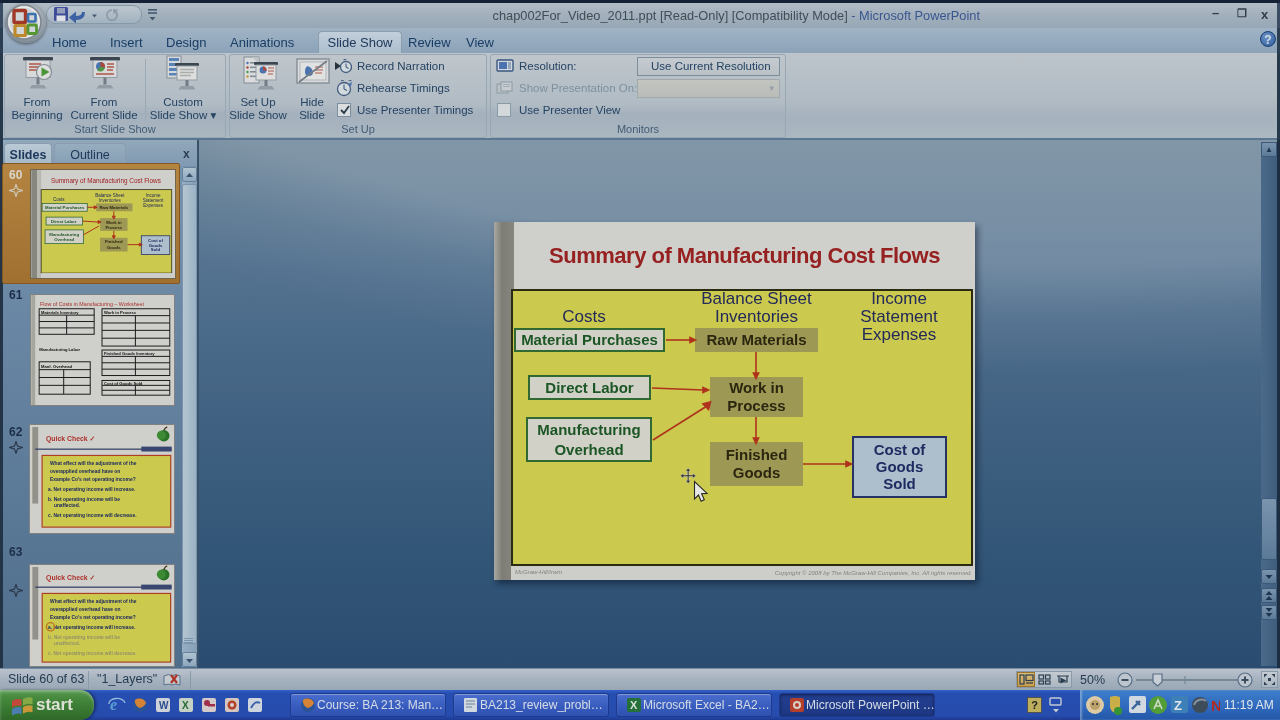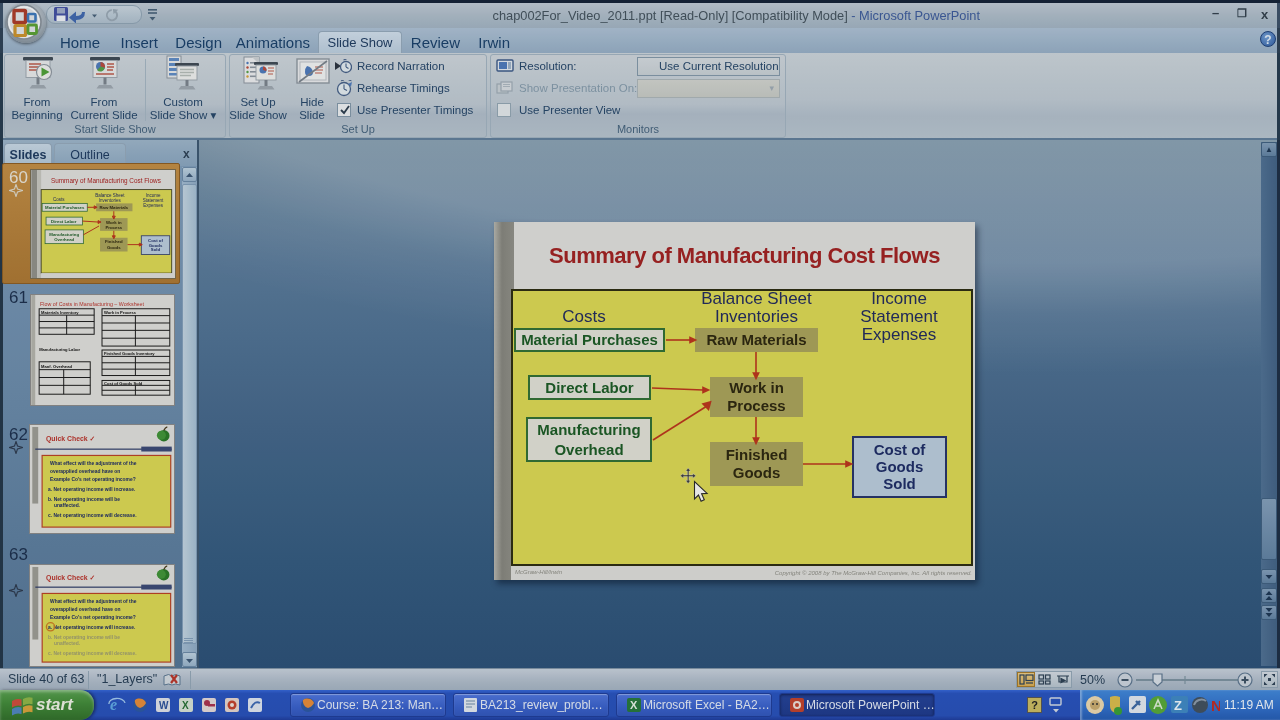--- a/index.html
+++ b/index.html
@@ -10,38 +10,38 @@
 #tbar .edge{top:0;height:25px;width:3px;background:#3a506a}
 #title{left:300px;top:5px;width:680px;text-align:right;font-size:12.8px;color:#42525e}
 .winbtn{top:6px;font-size:13px;color:#33424f;font-weight:bold}
 
 #qat{left:46px;top:5px;width:96px;height:19px;background:linear-gradient(#c4d1dc,#a9bccb);border:1px solid #8ba1b3;border-radius:9px}
 
 #orb{left:6px;top:3px;width:40px;height:40px;border-radius:50%;background:radial-gradient(circle at 50% 35%,#d8dee4,#9aa7b2 60%,#6a7883);box-shadow:0 1px 3px rgba(0,0,0,.5);z-index:5}
 
 #tabrow{left:0;top:28px;width:1280px;height:25px;background:linear-gradient(#a7bdd2,#91abc5)}
 #tabrow .edge{top:0;height:25px;width:3px;background:#2c4258}
-.tab{top:4px;height:21px;line-height:21px;font-size:15px;color:#17416e;text-align:right}
+.tab{top:4px;height:21px;line-height:21px;font-size:13px;color:#17416e;text-align:left}
 #tabact{left:318px;top:3px;width:84px;height:22px;background:linear-gradient(#cbdae8,#b5c9db);border:1px solid #8fa6ba;border-bottom:none;border-radius:4px 4px 0 0;line-height:22px;font-size:13px;color:#1d3c64;text-align:center}
 
 #ribbon{left:0;top:53px;width:1280px;height:87px;background:linear-gradient(#c6cfd6,#b9c5cf 55%,#adbcc8 75%,#b3c1cc);border-bottom:2px solid #5d7d9b}
 #ribbon .edge{top:0;height:87px;width:3px;background:#253c52}
 .grp{top:1px;height:84px;border:1px solid #9db0bf;border-radius:3px;background:linear-gradient(#c8d0d7,#b9c5cf 60%,#abbac7 72%,#b2c0cb)}
 .grplabel{bottom:2px;left:0;right:0;text-align:center;font-size:11px;color:#42627f}
 .rtext{font-size:11.5px;color:#24476d;text-align:center;line-height:13px}
 .rrow{font-size:11.5px;color:#24476d;line-height:16px}
 .vsep{top:4px;width:1px;height:62px;background:#9fb2c0}
 
-.combo{height:19px;border:1px solid #7e96a8;background:linear-gradient(#cfd6da,#c2cbd1);font-size:11.5px;color:#24476d;line-height:17px;padding-left:21px}
+.combo{height:19px;border:1px solid #7e96a8;background:linear-gradient(#cfd6da,#c2cbd1);font-size:11.5px;color:#24476d;line-height:17px;padding-left:13px}
 
 #panel{left:0;top:140px;width:197px;height:528px;background:linear-gradient(#7b9cbc,#4f7498)}
 #paneltabs{left:0;top:0;width:197px;height:26px;background:linear-gradient(#97b1c8,#84a3bf)}
 #panel .edge{left:0;top:0;width:3px;height:528px;background:#22374b}
 .ptab{top:3px;height:23px;font-size:12.5px;color:#1d3c64;text-align:center;line-height:23px}
-.thumbnum{font-size:17px;color:#1b3050;font-weight:normal}
+.thumbnum{font-size:12px;color:#1b3050;font-weight:bold}
 
 #main{left:197px;top:140px;width:1083px;height:528px;background:linear-gradient(#68879f 0%,#54789b 25%,#40668c 55%,#305a82 80%,#29517b 100%)}
 #sheen{left:0;top:0;width:1083px;height:260px;background:radial-gradient(1500px 560px at 78% -112%,rgba(255,255,255,.20) 0 74%,rgba(255,255,255,.07) 83%,rgba(255,255,255,0) 94%)}
 #mainedge{left:1080px;top:0;width:3px;height:528px;background:#1d3048}
 
 #slide{left:297px;top:82px;width:481px;height:358px;background:#dadad6;box-shadow:3px 4px 6px rgba(0,10,30,.45)}
 #slgray{left:0;top:0;width:20px;height:358px;background:linear-gradient(90deg,#b2b2aa,#84847c 40%,#8e8e86)}
 #sltitle{left:20px;top:21px;width:461px;text-align:center;font-size:22px;font-weight:bold;color:#a92020;letter-spacing:-0.5px;white-space:nowrap}
 #slyellow{left:17px;top:67px;width:462px;height:277px;background:#d8d446;border:2px solid #2e2e10}
 .hdr{font-size:17px;color:#222c62;text-align:center;line-height:18px}
@@ -49,21 +49,21 @@
 .obox{background:#a8a052;color:#2e280e;font-weight:bold;font-size:15px;text-align:center}
 .bbox{background:#b4c8da;border:2px solid #27356e;color:#1d2d6b;font-weight:bold;font-size:15px;text-align:center}
 #slfoot{left:17px;top:344px;width:464px;height:14px;background:#d8d8d4;color:#8a8a82;font-size:6px;font-style:italic}
 
 #msb{left:1064px;top:2px;width:16px;height:524px;background:linear-gradient(90deg,#4c7095,#3f6288)}
 .sbtn{left:1064px;width:16px;height:15px;background:linear-gradient(#7e9cba,#5d81a4);border:1px solid #3c5f82;border-radius:2px;color:#1c3858;font-size:8px;text-align:center;line-height:14px}
 
 #status{left:0;top:668px;width:1280px;height:22px;background:linear-gradient(#c2ccd8,#aab8c8 60%,#a0b0c0);border-top:1px solid #7e93a6;font-size:12.5px;color:#253f58}
 
 #task{left:0;top:690px;width:1280px;height:30px;background:linear-gradient(#3166e0,#2452c6 12%,#2450c2 85%,#1c3da6)}
-#start{left:0;top:690px;width:94px;height:30px;background:linear-gradient(#52a149,#3c8a33 45%,#2d7026);border-radius:0 14px 14px 0;box-shadow:inset 0 2px 3px rgba(255,255,255,.35), 2px 0 3px rgba(0,0,0,.4);color:#e8ecdf;font-size:17px;font-weight:bold;font-style:italic}
+#start{left:0;top:690px;width:94px;height:30px;background:linear-gradient(#52a149,#3c8a33 45%,#2d7026);border-radius:0 14px 14px 0;box-shadow:inset 0 2px 3px rgba(255,255,255,.35), 2px 0 3px rgba(0,0,0,.4);color:#e8ecdf;font-size:17px;font-weight:bold;}
 .tbtn{top:693px;height:24px;background:linear-gradient(#4a74e4,#3560d2 60%,#2e56c4);border:1px solid #1c3da0;border-radius:3px;box-shadow:inset 0 1px 1px rgba(255,255,255,.35);color:#dfe6f2;font-size:12px;line-height:22px;white-space:nowrap;overflow:hidden}
 #tray{left:1080px;top:690px;width:200px;height:30px;background:linear-gradient(#3a86de,#2a6ed0 60%,#1f5cba);box-shadow:inset 2px 0 2px rgba(255,255,255,.35);color:#eef3f8;font-size:12px}
 </style></head>
 <body>
 <div id="root">
 
 <div class="a" id="ftop"></div>
 <div class="a" id="tbar">
   <div class="a edge" style="left:0"></div>
   <div class="a edge" style="left:1277px"></div>
@@ -101,21 +101,21 @@
 </svg>
 
 <div class="a" id="tabrow">
   <div class="a edge" style="left:0"></div>
   <div class="a edge" style="left:1277px"></div>
   <div class="a tab" style="left:52px;width:48px">Home</div>
   <div class="a tab" style="left:110px;width:48px">Insert</div>
   <div class="a tab" style="left:166px;width:56px">Design</div>
   <div class="a tab" style="left:230px;width:80px">Animations</div>
   <div class="a tab" style="left:408px;width:52px">Review</div>
-  <div class="a tab" style="left:466px;width:44px">Irwin</div>
+  <div class="a tab" style="left:466px;width:44px">View</div>
   <div class="a" id="tabact">Slide Show</div>
   <div class="a" style="left:1260px;top:3px;width:16px;height:16px;border-radius:50%;background:radial-gradient(circle at 40% 35%,#6f9ed8,#2a5ca8);border:1px solid #1c4280;color:#dce8f4;font-size:12px;font-weight:bold;text-align:center;line-height:17px">?</div>
 </div>
 
 <div class="a" id="ribbon">
   <div class="a edge" style="left:0"></div>
   <div class="a edge" style="left:1277px"></div>
 
   <div class="a grp" style="left:4px;width:222px">
     <div class="a vsep" style="left:140px"></div>
@@ -441,21 +441,21 @@
     <svg class="a" style="left:186px;top:246px" width="32" height="42" viewBox="0 0 32 42">
       <g fill="#3c3c3c" stroke="#e8e8e8" stroke-width="0.5">
         <path d="M11 0 l3.2 4.2 h-2.2 v5.3 h5.3 v-2.2 l4.2 3.2 -4.2 3.2 v-2.2 h-5.3 v5.3 h2.2 l-3.2 4.2 -3.2 -4.2 h2.2 v-5.3 h-5.3 v2.2 l-4.2 -3.2 4.2 -3.2 v2.2 h5.3 v-5.3 h-2.2 z" transform="scale(0.74)"></path>
       </g>
       <path d="M14.5 13.5 l0 17.5 4 -4 2.6 6.2 3.2 -1.5 -2.7 -6 5.5 -0.3 z" fill="#f2f2f0" stroke="#2a2a2a" stroke-width="1.1"></path>
     </svg>
   </div>
 </div>
 
 <div class="a" id="status">
-  <div class="a" style="left:8px;top:3px">Slide 40 of 63</div>
+  <div class="a" style="left:8px;top:3px">Slide 60 of 63</div>
   <div class="a" style="left:97px;top:3px">"1_Layers"</div>
   <div class="a" style="left:88px;top:2px;width:1px;height:18px;background:#8fa3b5"></div>
   <div class="a" style="left:190px;top:2px;width:1px;height:18px;background:#8fa3b5"></div>
   <svg class="a" style="left:162px;top:3px" width="20" height="16" viewBox="0 0 20 16">
     <path d="M2 4 q5 -3 8 0 q3 -3 8 0 l0 9 q-5 -2 -8 0 q-3 -2 -8 0 z" fill="#cdd5dc" stroke="#5a7894" stroke-width="1"></path>
     <path d="M9 3 l6 8 M15 3 l-6 8" stroke="#c03428" stroke-width="2.2" fill="none"></path>
   </svg>
 
   <div class="a" style="left:1016px;top:2px;width:56px;height:17px;border:1px solid #8fa3b5;background:linear-gradient(#cdd6de,#b2c0cc)"></div>
   <div class="a" style="left:1017px;top:3px;width:18px;height:15px;background:linear-gradient(#e8c87c,#d8a848);border:1px solid #a87820"></div>

